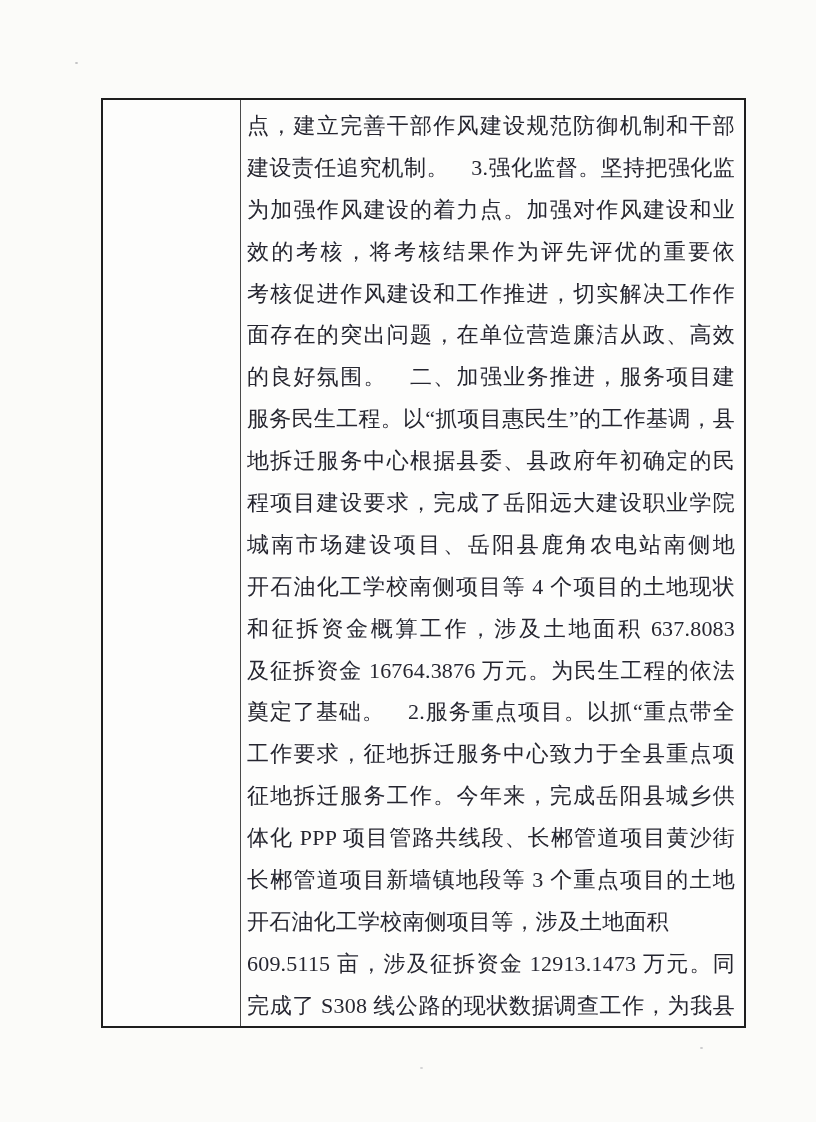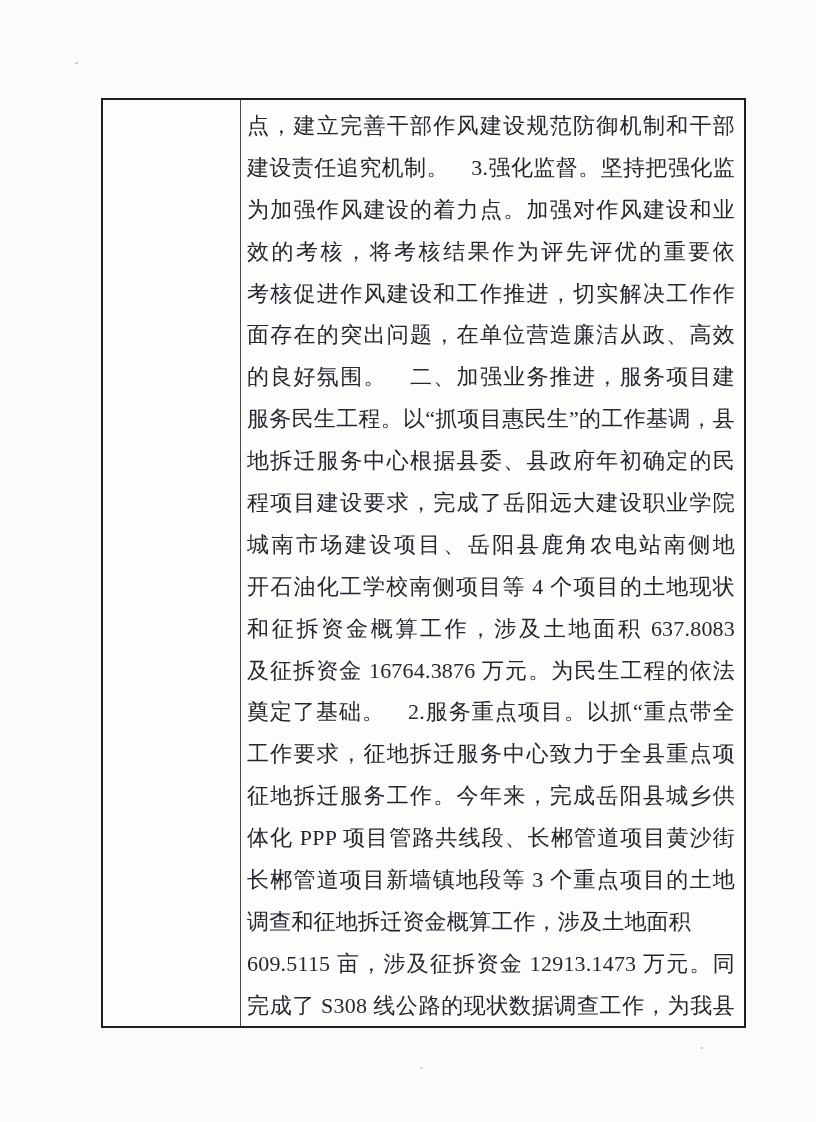--- a/index.html
+++ b/index.html
@@ -89,18 +89,18 @@
         <div class="line">程项目建设要求，完成了岳阳远大建设职业学院项目、</div>
         <div class="line">城南市场建设项目、岳阳县鹿角农电站南侧地块、新</div>
         <div class="line">开石油化工学校南侧项目等 4 个项目的土地现状调查</div>
         <div class="line">和征拆资金概算工作，涉及土地面积 637.8083 亩，涉</div>
         <div class="line">及征拆资金 16764.3876 万元。为民生工程的依法征拆</div>
         <div class="line">奠定了基础。　2.服务重点项目。以抓“重点带全面”的</div>
         <div class="line">工作要求，征地拆迁服务中心致力于全县重点项目的</div>
         <div class="line">征地拆迁服务工作。今年来，完成岳阳县城乡供水一</div>
         <div class="line">体化 PPP 项目管路共线段、长郴管道项目黄沙街地段、</div>
         <div class="line">长郴管道项目新墙镇地段等 3 个重点项目的土地现状</div>
-        <div class="line short">调查和征地拆迁资金概算工作，涉及土地面积</div>
+        <div class="line short">开石油化工学校南侧项目等，涉及土地面积</div>
         <div class="line">609.5115 亩，涉及征拆资金 12913.1473 万元。同时，</div>
         <div class="line">完成了 S308 线公路的现状数据调查工作，为我县的重</div>
       </div>
   </div>
 </div>
 
 </body></html>

